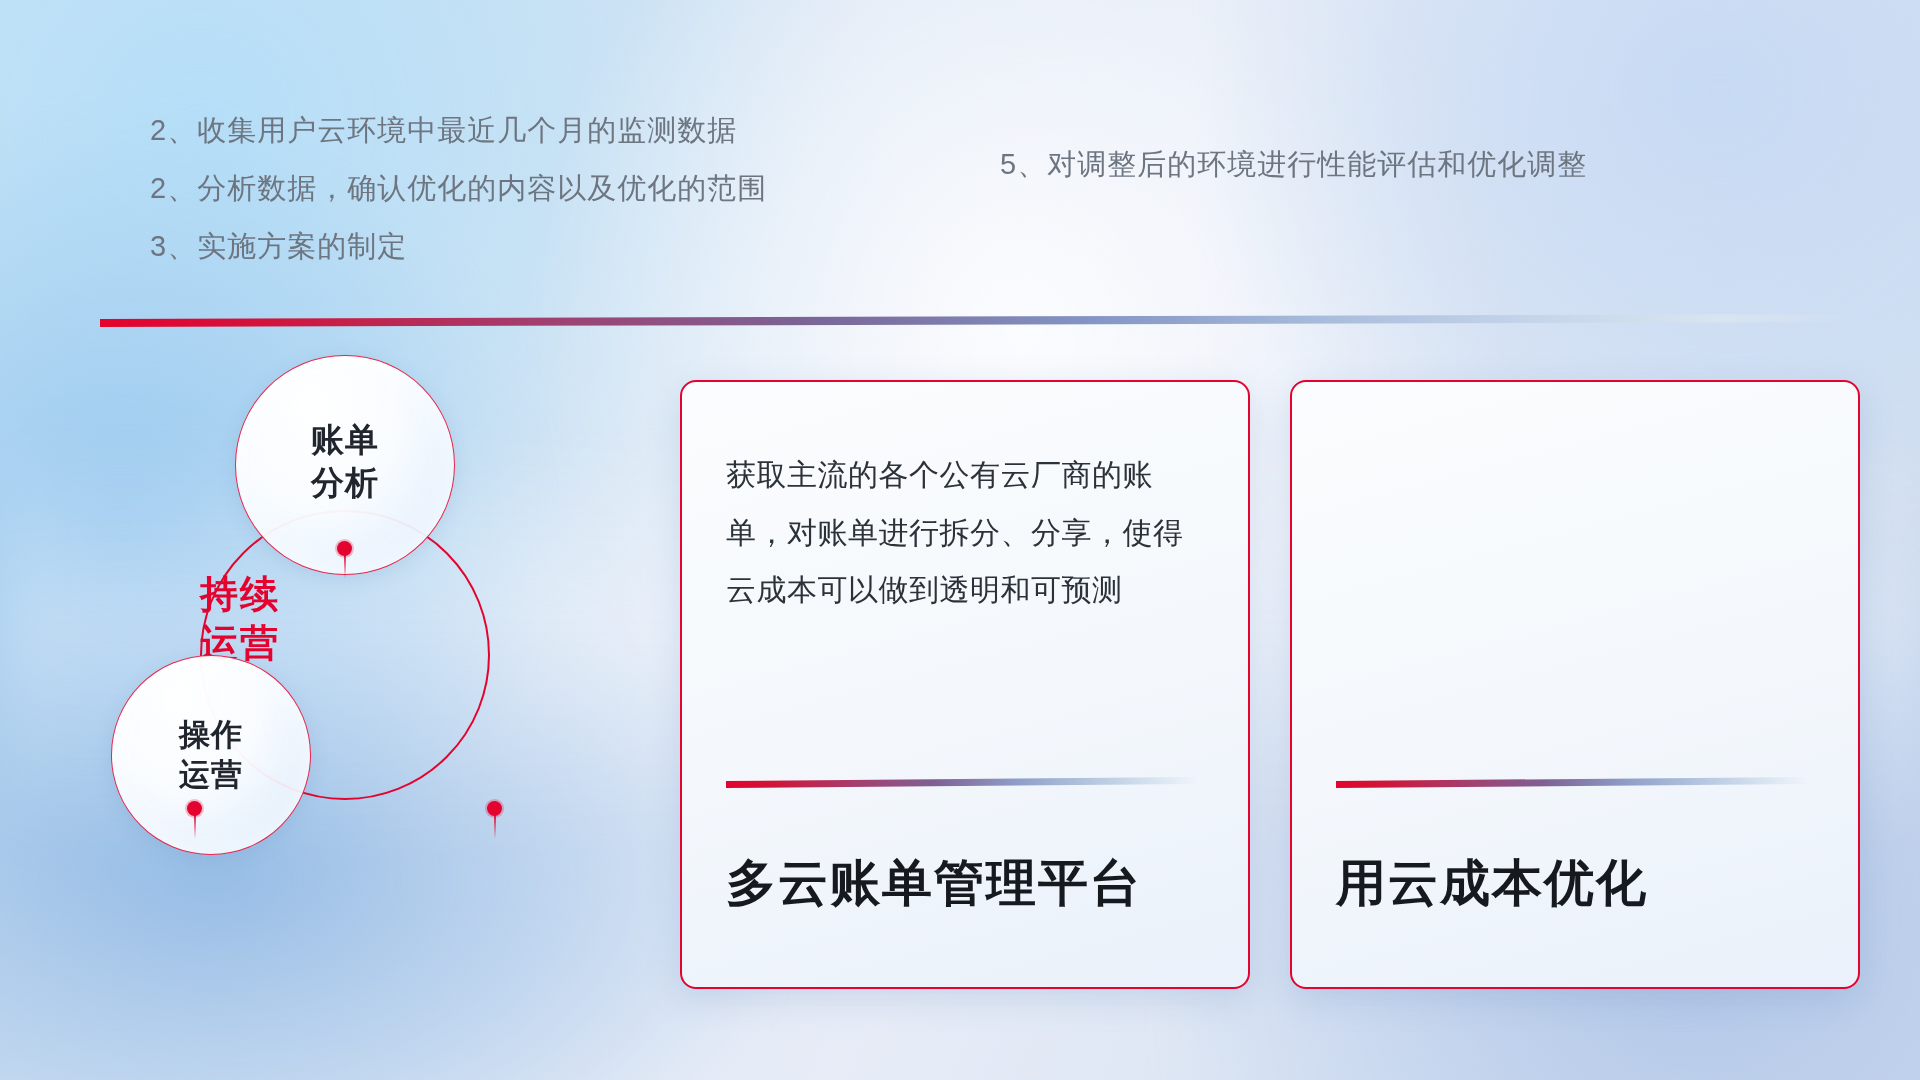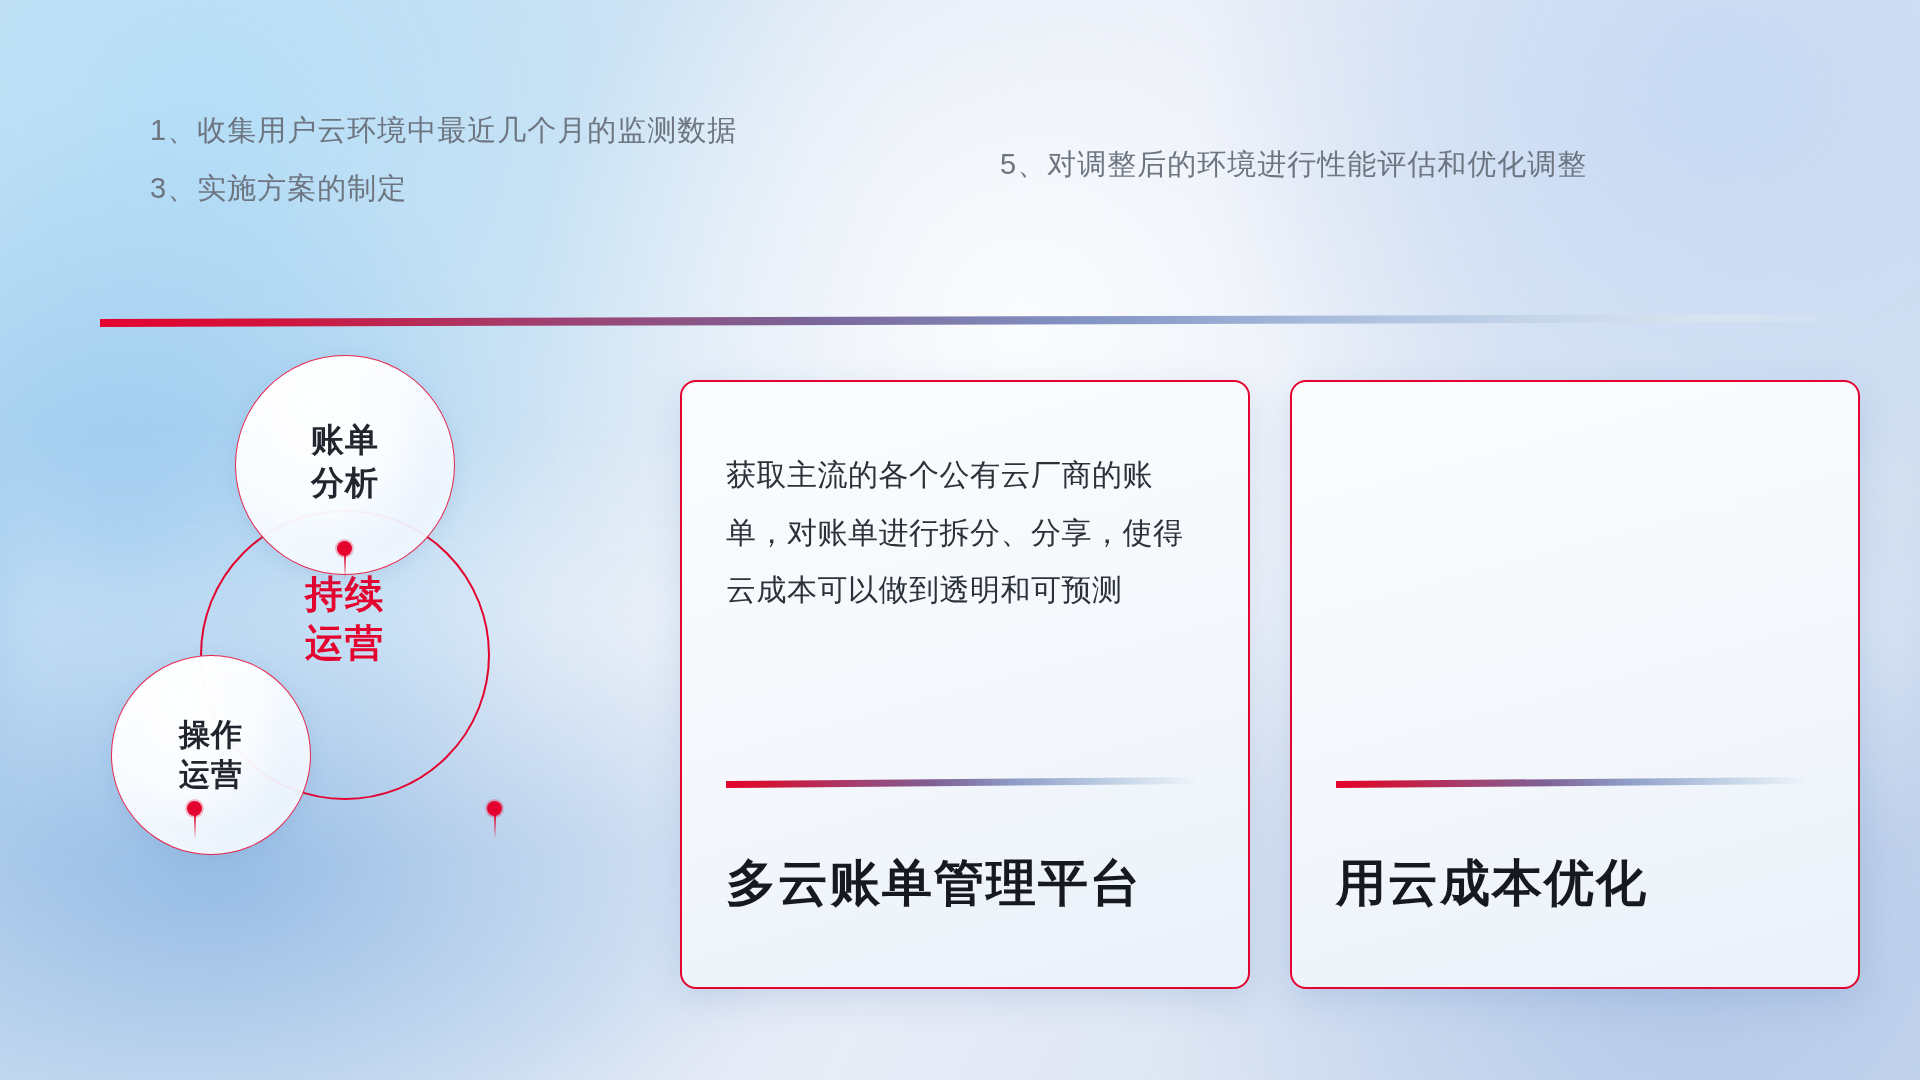--- a/index.html
+++ b/index.html
@@ -93,21 +93,21 @@
   .bubble.top{ left:140px; top:0px; width:220px; height:220px; }
   .bubble.bl{ left:16px; top:300px; width:200px; height:200px; }
   .bubble.br{ left:270px; top:300px; width:200px; height:200px; }
   .bubble-label{
     text-align:center; color:#21262e; font-weight:700;
     font-size:31px; line-height:1.30; letter-spacing:1px;
   }
   .bubble.top .bubble-label{ font-size:33px; margin-bottom:6px; }
   .center-label{
     position:absolute; left:105px; top:215px; width:290px;
-    text-align:center; color:#e4032e; font-weight:800;
+    text-align:left; color:#e4032e; font-weight:800;
     font-size:38px; line-height:1.30; letter-spacing:2px;
   }
   .node-dot{
     position:absolute; width:15px; height:15px; border-radius:50%;
     background:#e4032e; box-shadow:0 0 0 2px rgba(228,3,46,0.25);
   }
   .node-dot.d1{ left:242px; top:186px; }
   .node-dot.d2{ left:92px; top:446px; }
   .node-dot.d3{ left:392px; top:446px; }
   .node-tail{
@@ -156,21 +156,22 @@
   <div class="bg-glow-left"></div>
   <div class="bg-glow-bl"></div>
   <div class="bg-glow-center"></div>
   <div class="bg-glow-tr"></div>
   <div class="bg-glow-br"></div>
   <div class="bg-sheen"></div>
 </div>
 
 <div id="header-list">
   <div class="hl-col left">
-    <div class="hl-item">1、收集用户云环境中最近几个月的监测数据</div>
+    <div class="hl-item">2、收集用户云环境中最近几个月的监测数据</div>
+    <div class="hl-item">2、分析数据，确认优化的内容以及优化的范围</div>
     <div class="hl-item">3、实施方案的制定</div>
   </div>
   <div class="hl-col right">
     <div class="hl-item">5、对调整后的环境进行性能评估和优化调整</div>
   </div>
 </div>
 
 <div id="top-divider">
   <div class="bar"></div>
 </div>

